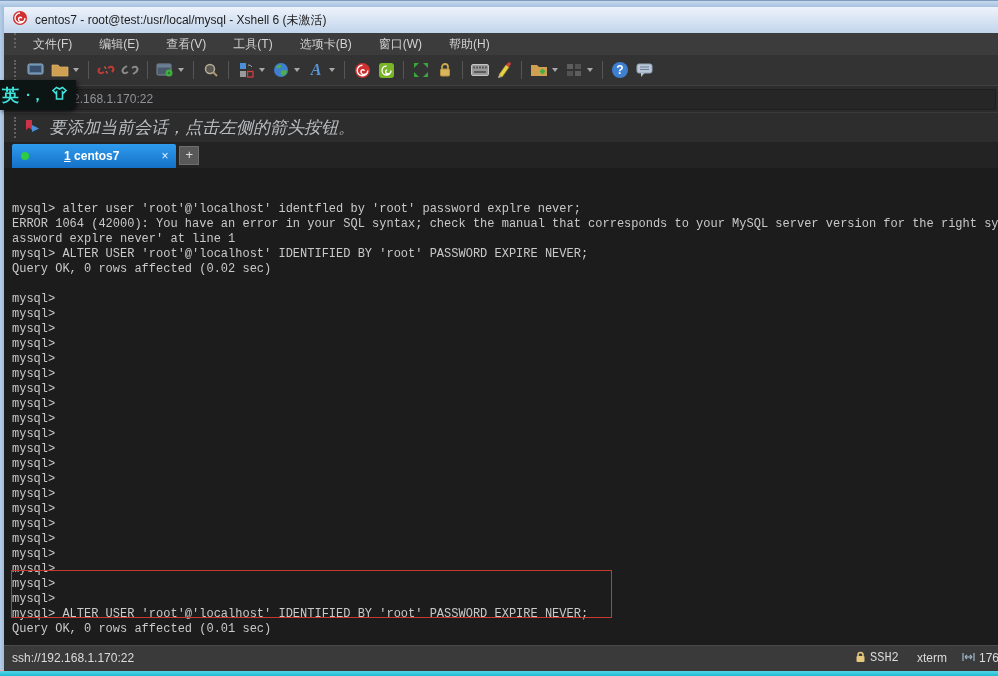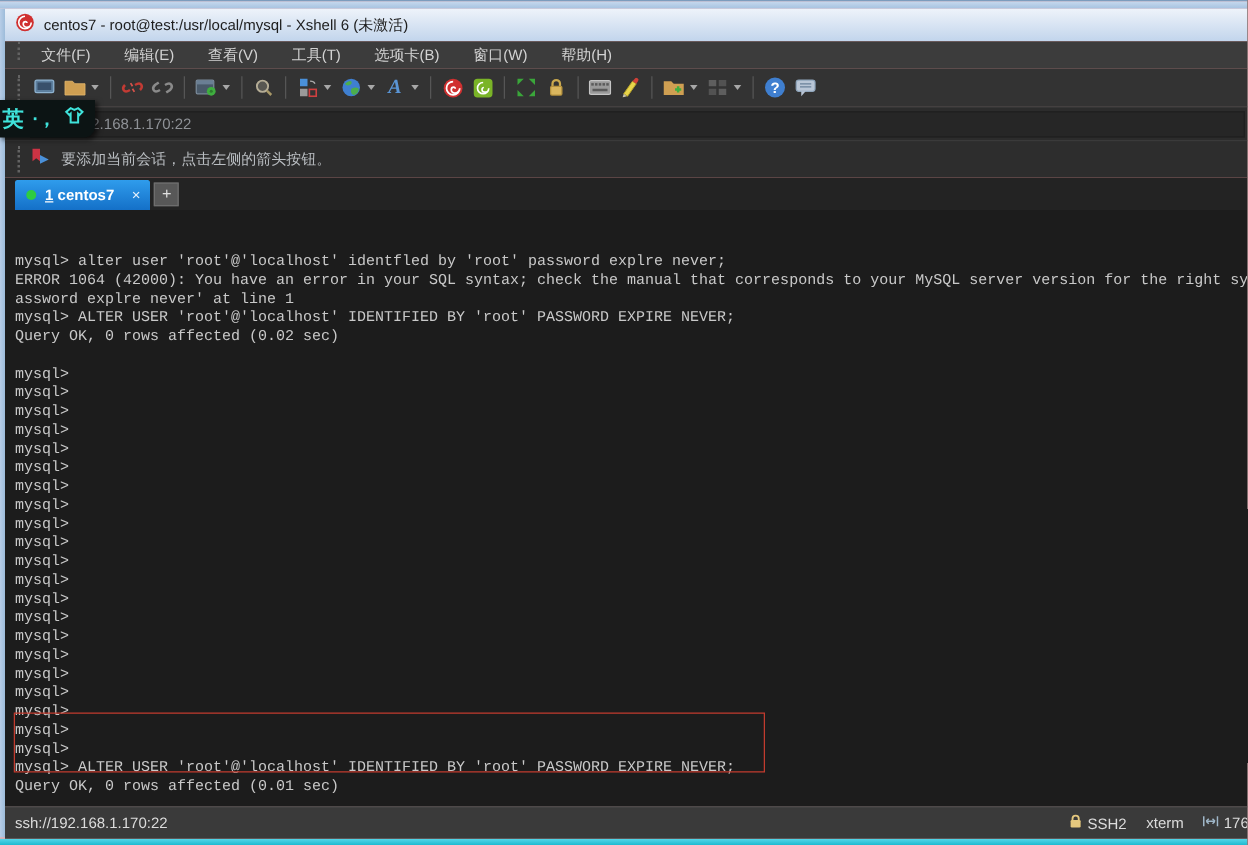--- a/index.html
+++ b/index.html
@@ -19,39 +19,39 @@
   .grip{border-left:2px dotted #636363;height:70%;margin-right:8px;}
   .tbi{width:24px;height:24px;display:flex;align-items:center;justify-content:center;}
   .caret{width:0;height:0;border-left:3px solid transparent;border-right:3px solid transparent;border-top:4px solid #a8a8a8;margin:0 4px 0 1px;}
   .tsep{width:1px;height:18px;background:#565656;margin:0 5px;}
   .help-circle{width:16px;height:16px;border-radius:50%;background:#3f7fd0;color:#fff;font-size:12px;font-weight:bold;
     display:flex;align-items:center;justify-content:center;}
   .addressbar{height:27px;background:#2c2c2c;display:flex;align-items:center;padding-left:10px;border-top:1px solid #404040;box-sizing:border-box;}
   .address-field{flex:1;height:19px;background:#262626;border:1px solid #1f1f1f;color:#8f9297;font-size:12px;
     display:flex;align-items:center;padding-left:6px;margin-right:2px;}
   .noticebar{height:30px;background:#2d2d2d;display:flex;align-items:center;padding-left:10px;border-top:1px solid #3a3a3a;box-sizing:border-box;}
-  .notice-text{font-size:12px;color:#b9bdc1;margin-left:8px;}
+  .notice-text{font-size:17px;color:#b9bdc1;margin-left:8px;font-style:italic;}
   .tabbar{height:26px;background:#232323;display:flex;align-items:flex-end;padding-left:8px;}
   .tab-active{height:24px;background:linear-gradient(#2f9cec,#1470c8);display:flex;align-items:center;
-    padding:0 8px 0 9px;border-radius:2px 2px 0 0;}
+    padding:0 8px 0 9px;border-radius:2px 2px 0 0;gap:28px;}
   .tab-dot{width:8px;height:8px;border-radius:50%;background:#2ecc40;margin-right:7px;}
   .tab-label{color:#fff;font-size:12px;font-weight:bold;}
   .tab-label u{text-decoration:underline;}
   .tab-close{color:#e8f2fc;font-size:12px;margin-left:14px;cursor:default;}
   .tab-add{width:18px;height:17px;background:#585858;border:1px solid #6e6e6e;color:#e0e0e0;font-size:13px;line-height:15px;
     text-align:center;margin:0 0 3px 3px;}
   
   .terminal{height:477px;background:#1c1c1c;color:#c9c9c9;font-family:Liberation Mono, monospace;
     font-size:12px;line-height:15px;padding:4px 0 0 8px;white-space:pre;overflow:hidden;position:relative;box-sizing:border-box;}
   .term-line{height:15px;}
   .highlight-box{position:absolute;left:7px;top:402px;width:599px;height:46px;border:1px solid #c23b2e;z-index:3;}
   
   .statusbar{height:25px;background:#3a3a3a;border-top:1px solid#4a4a4a;position:relative;font-size:12px;color:#dcdcdc;overflow:hidden;}
   .sb-left{position:absolute;left:8px;top:5px;}
-  .sb-ssh2{position:absolute;left:851px;top:5px;display:flex;align-items:flex-end;gap:4px;}
+  .sb-ssh2{position:absolute;left:851px;top:5px;display:flex;align-items:flex-start;gap:4px;font-family:Liberation Mono, monospace;}
   .sb-xterm{position:absolute;left:913px;top:5px;}
   .sb-size{position:absolute;left:958px;top:5px;display:flex;align-items:center;gap:4px;white-space:nowrap;}
   
   .ime{position:absolute;left:0;top:80px;width:76px;height:30px;background:#0c1414;border-radius:0 0 9px 0;
     box-shadow:2px 2px 4px rgba(0,0,0,.6);z-index:9;display:flex;align-items:center;gap:7px;padding-left:2px;box-sizing:border-box;}
   .ime-mode{color:#3fe3db;font-size:17px;font-weight:bold;}
   .ime-punct{color:#3fe3db;font-size:15px;font-weight:bold;letter-spacing:-1px;}
   .font-a{font-family:"Liberation Serif",serif;font-style:italic;font-weight:bold;color:#5a95d5;font-size:16px;}
 </style>
 </head>

